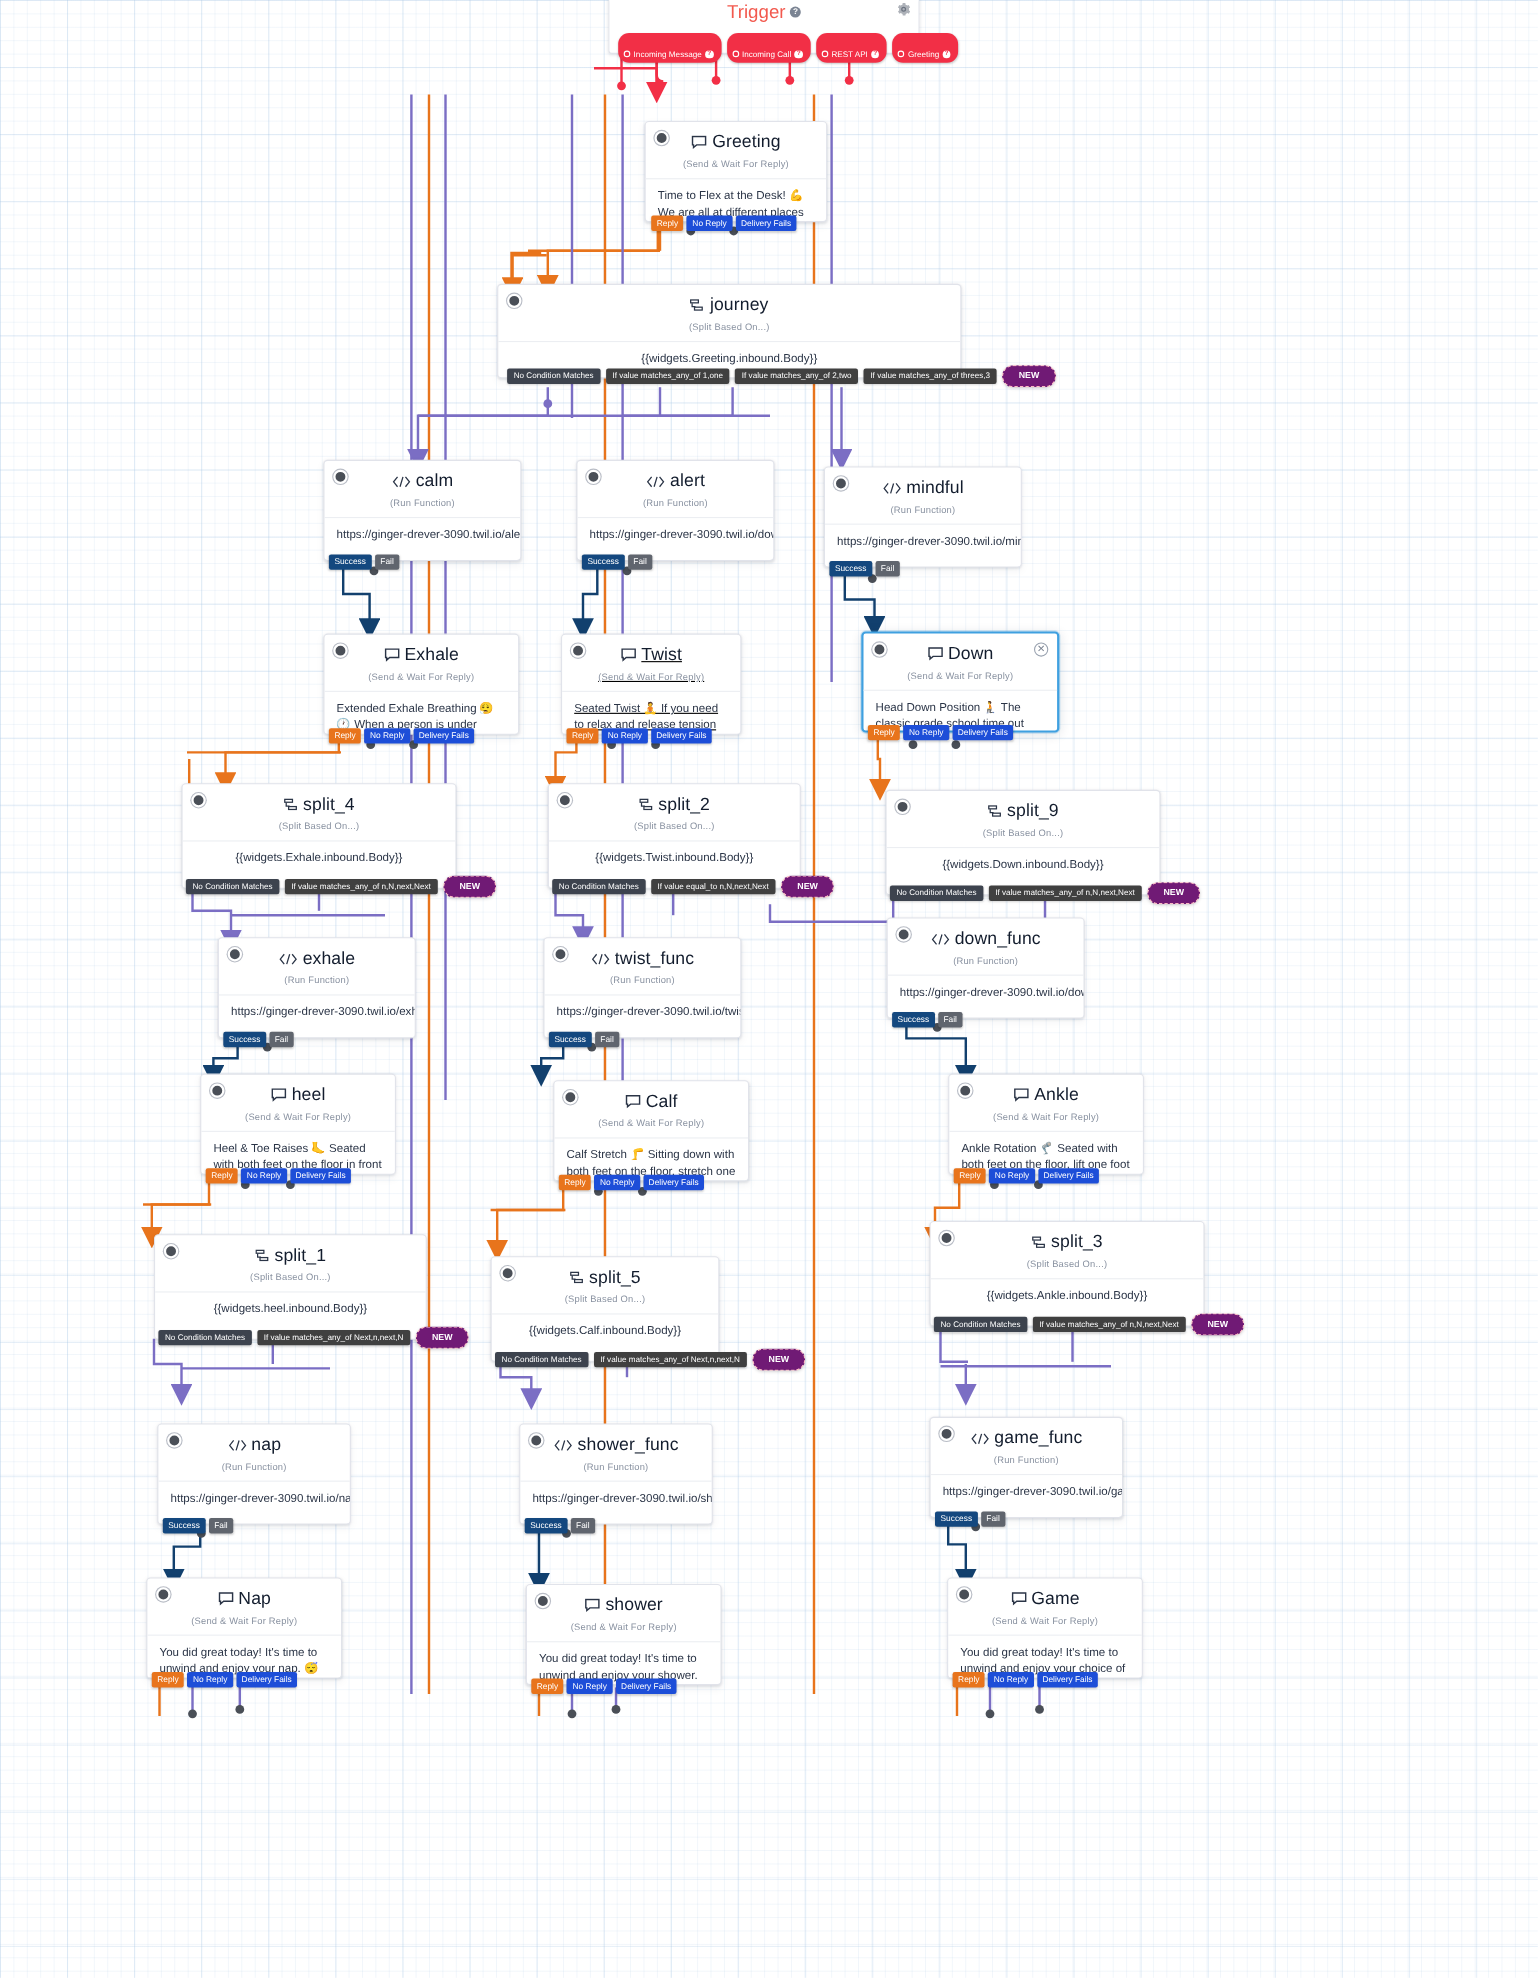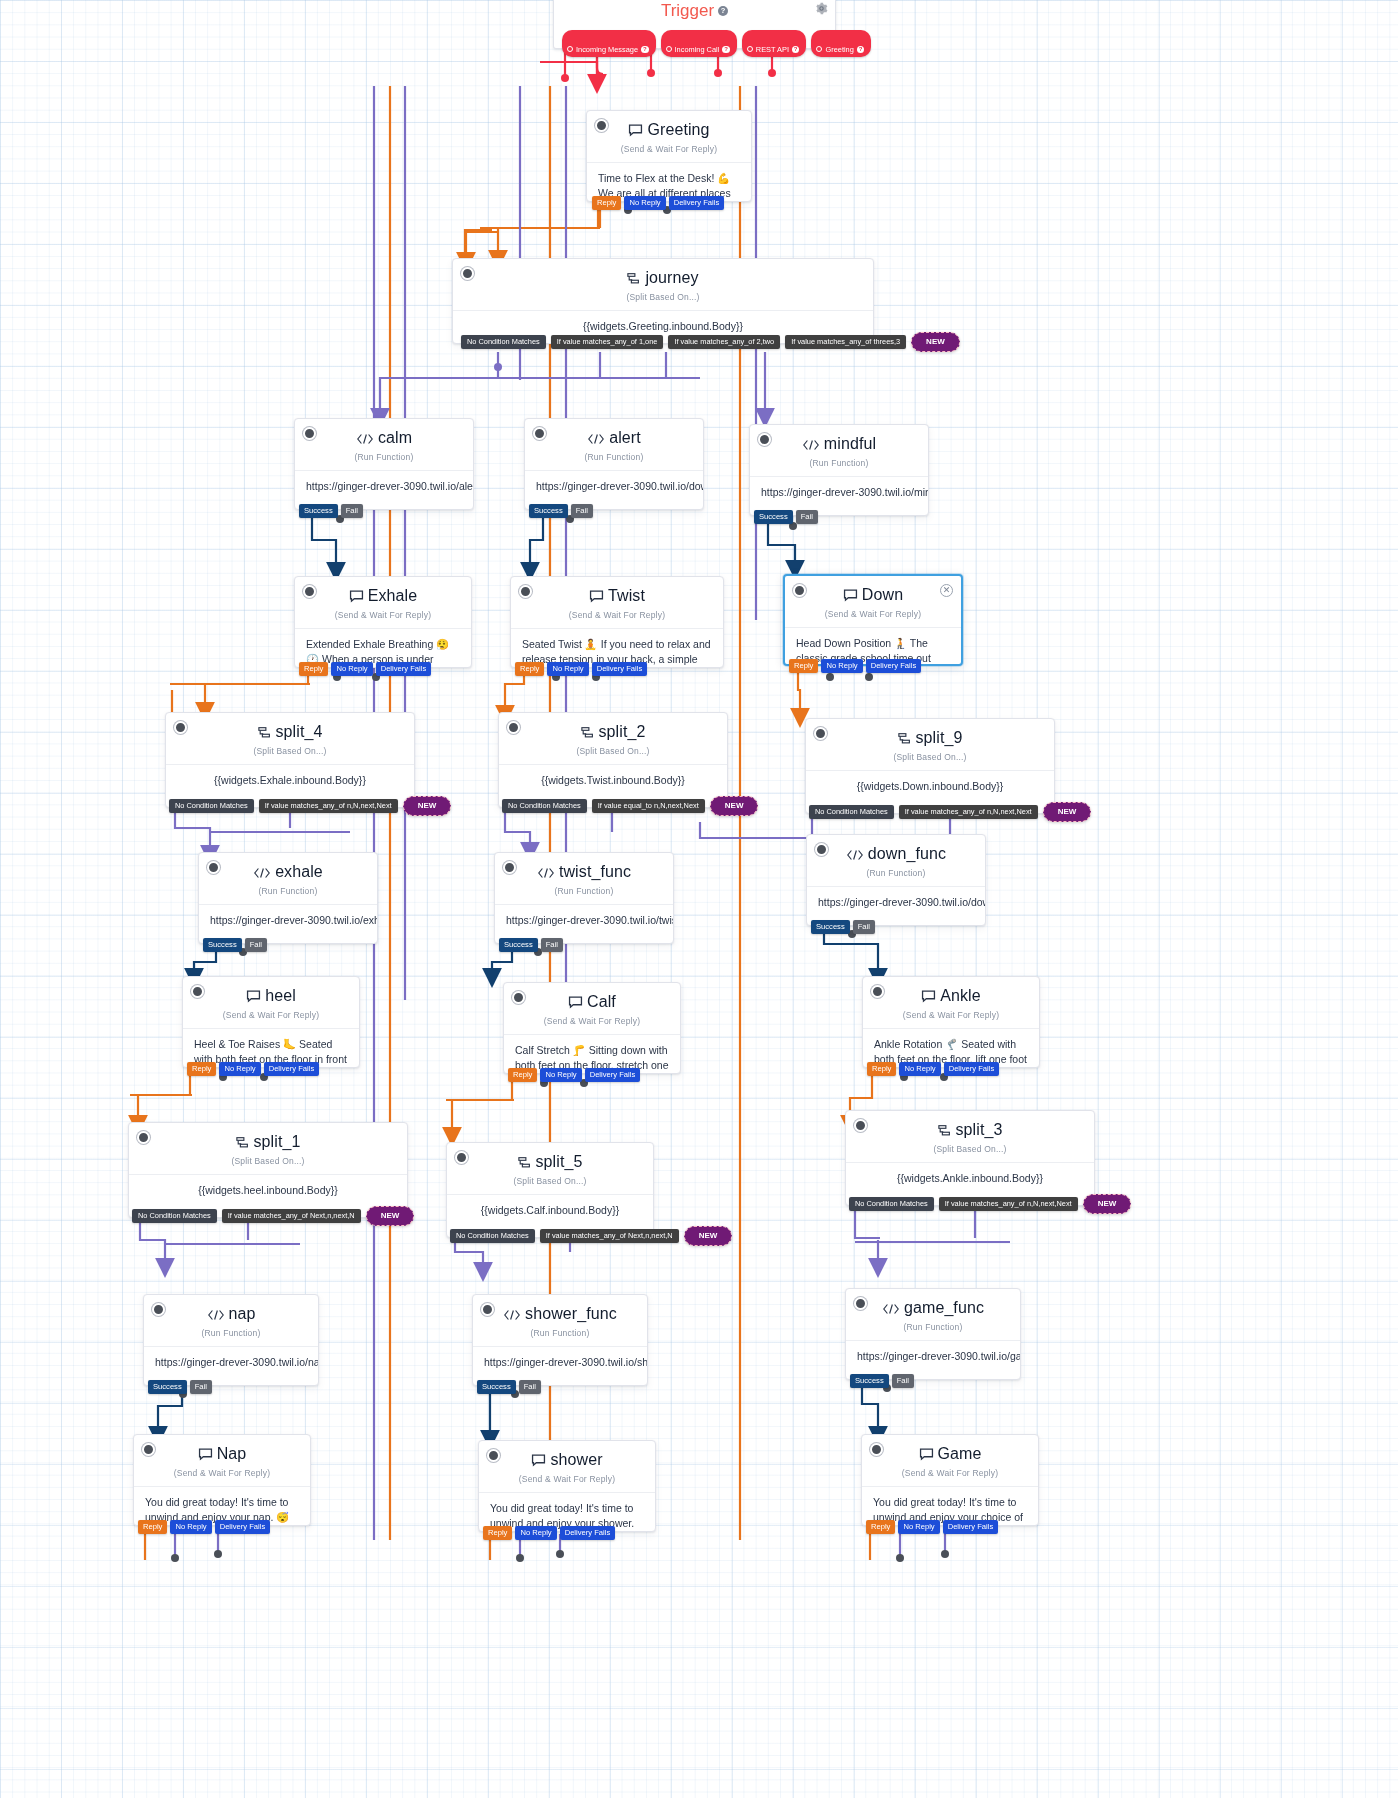--- a/index.html
+++ b/index.html
@@ -403,21 +403,21 @@
         </svg></span><span>Exhale</span></div>
   <div class="subtitle">(Send &amp; Wait For Reply)</div>
   <div class="body">Extended Exhale Breathing 😮‍💨 🕐 When a person is under pressure, their breathing</div>
   <div class="exits" style="left:4px;">
     <span class="pill reply">Reply</span>
     <span class="pill grey">No Reply</span>
     <span class="pill grey">Delivery Fails</span>
   </div>
 </div>
 
-<div class="node" style="left:510px;top:576px;width:214px;height:92px;">
+<div class="node" style="left:510px;top:576px;width:164px;height:92px;text-decoration:underline;">
   <span class="dot"></span>
   <div class="title"><span class="gi"><svg width="15" height="13" viewBox="0 0 16 14">
           <path fill="none" stroke="#2b3547" stroke-width="1.4" d="M1.6 1.2h12.8v8.2H5.6L2.6 12V9.4H1.6z"></path>
         </svg></span><span>Twist</span></div>
   <div class="subtitle">(Send &amp; Wait For Reply)</div>
   <div class="body">Seated Twist 🧘 If you need to relax and release tension in your back, a simple</div>
   <div class="exits" style="left:4px;">
     <span class="pill reply">Reply</span>
     <span class="pill grey">No Reply</span>
     <span class="pill grey">Delivery Fails</span>
@@ -561,21 +561,21 @@
         </svg></span><span>Ankle</span></div>
   <div class="subtitle">(Send &amp; Wait For Reply)</div>
   <div class="body">Ankle Rotation 🦿 Seated with both feet on the floor, lift one foot up slightly. Rotate</div>
   <div class="exits" style="left:4px;">
     <span class="pill reply">Reply</span>
     <span class="pill grey">No Reply</span>
     <span class="pill grey">Delivery Fails</span>
   </div>
 </div>
 
-<div class="node" style="left:128px;top:1122px;width:280px;height:96px;">
+<div class="node" style="left:140px;top:1122px;width:248px;height:96px;">
   <span class="dot"></span>
   <div class="title"><span class="gi"><svg width="14" height="13" viewBox="0 0 16 14">
           <rect x="1" y="1.5" width="8" height="3" fill="none" stroke="#2b3547" stroke-width="1.3"></rect>
           <rect x="5" y="9" width="8" height="3" fill="none" stroke="#2b3547" stroke-width="1.3"></rect>
           <path d="M2.5 5v3.5h3.5" fill="none" stroke="#2b3547" stroke-width="1.3"></path>
         </svg></span><span>split_1</span></div>
   <div class="subtitle">(Split Based On...)</div>
   <div class="body" style="text-align:center;">{{widgets.heel.inbound.Body}}</div>
   <div class="cond-row" style="left:3px;">
     <span class="cond dark">No Condition Matches</span>

